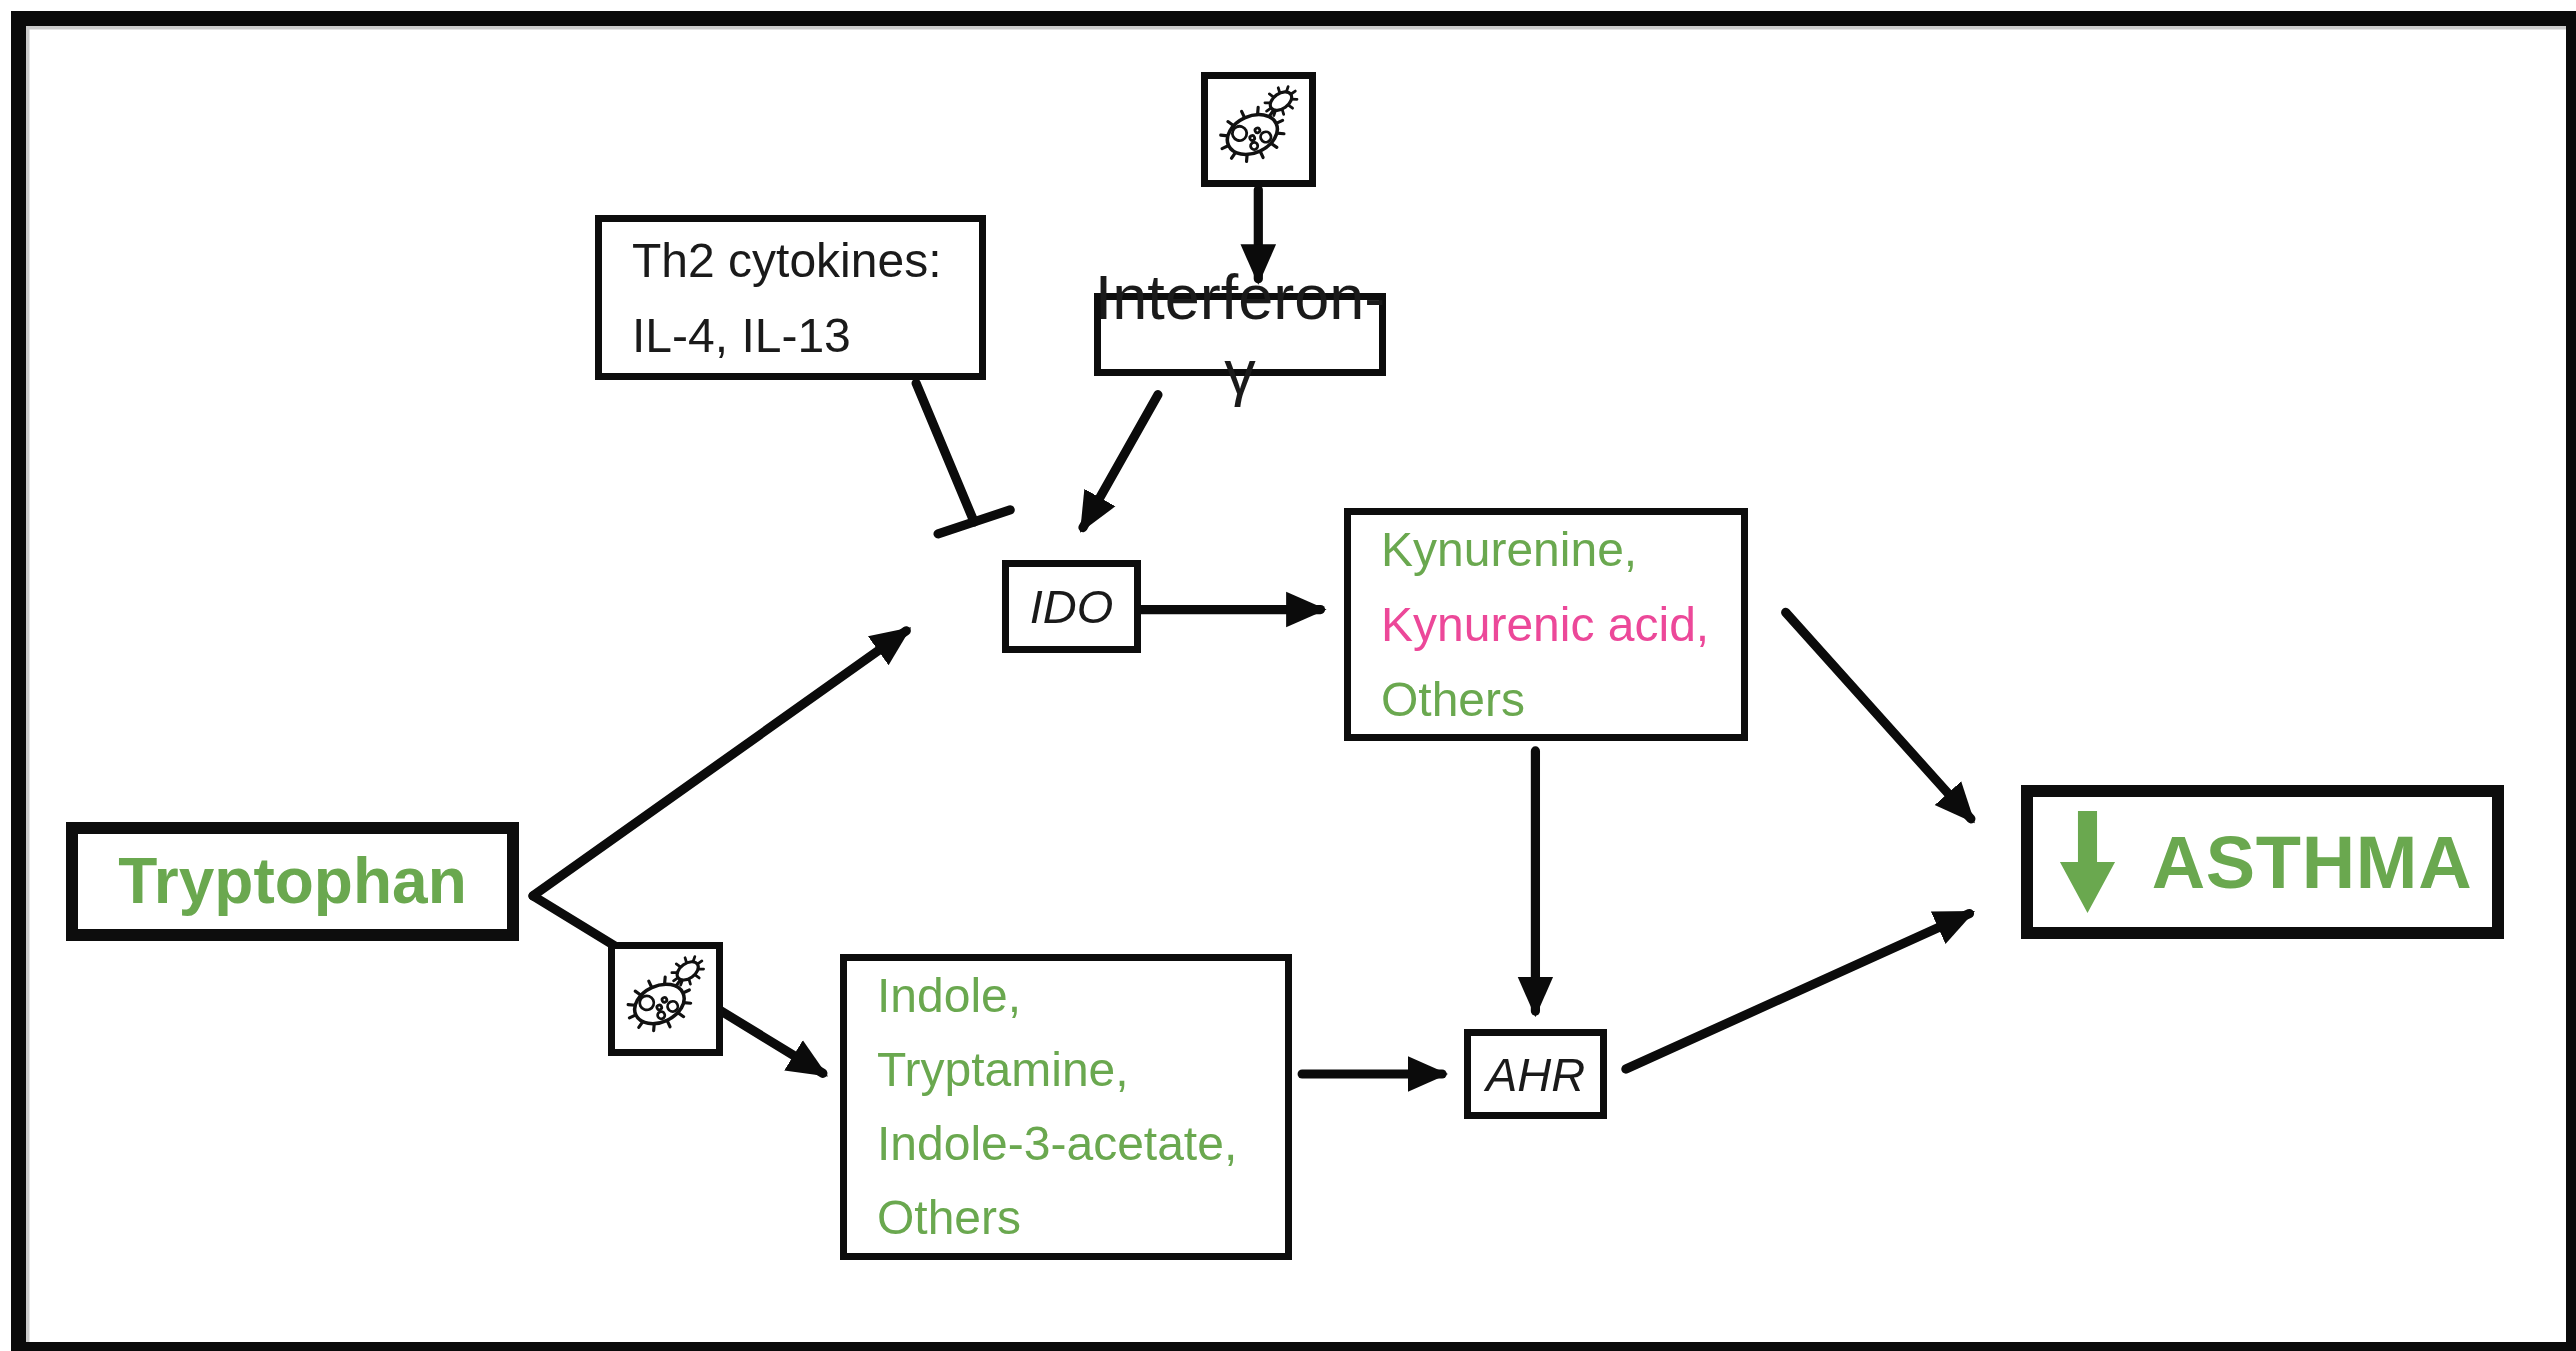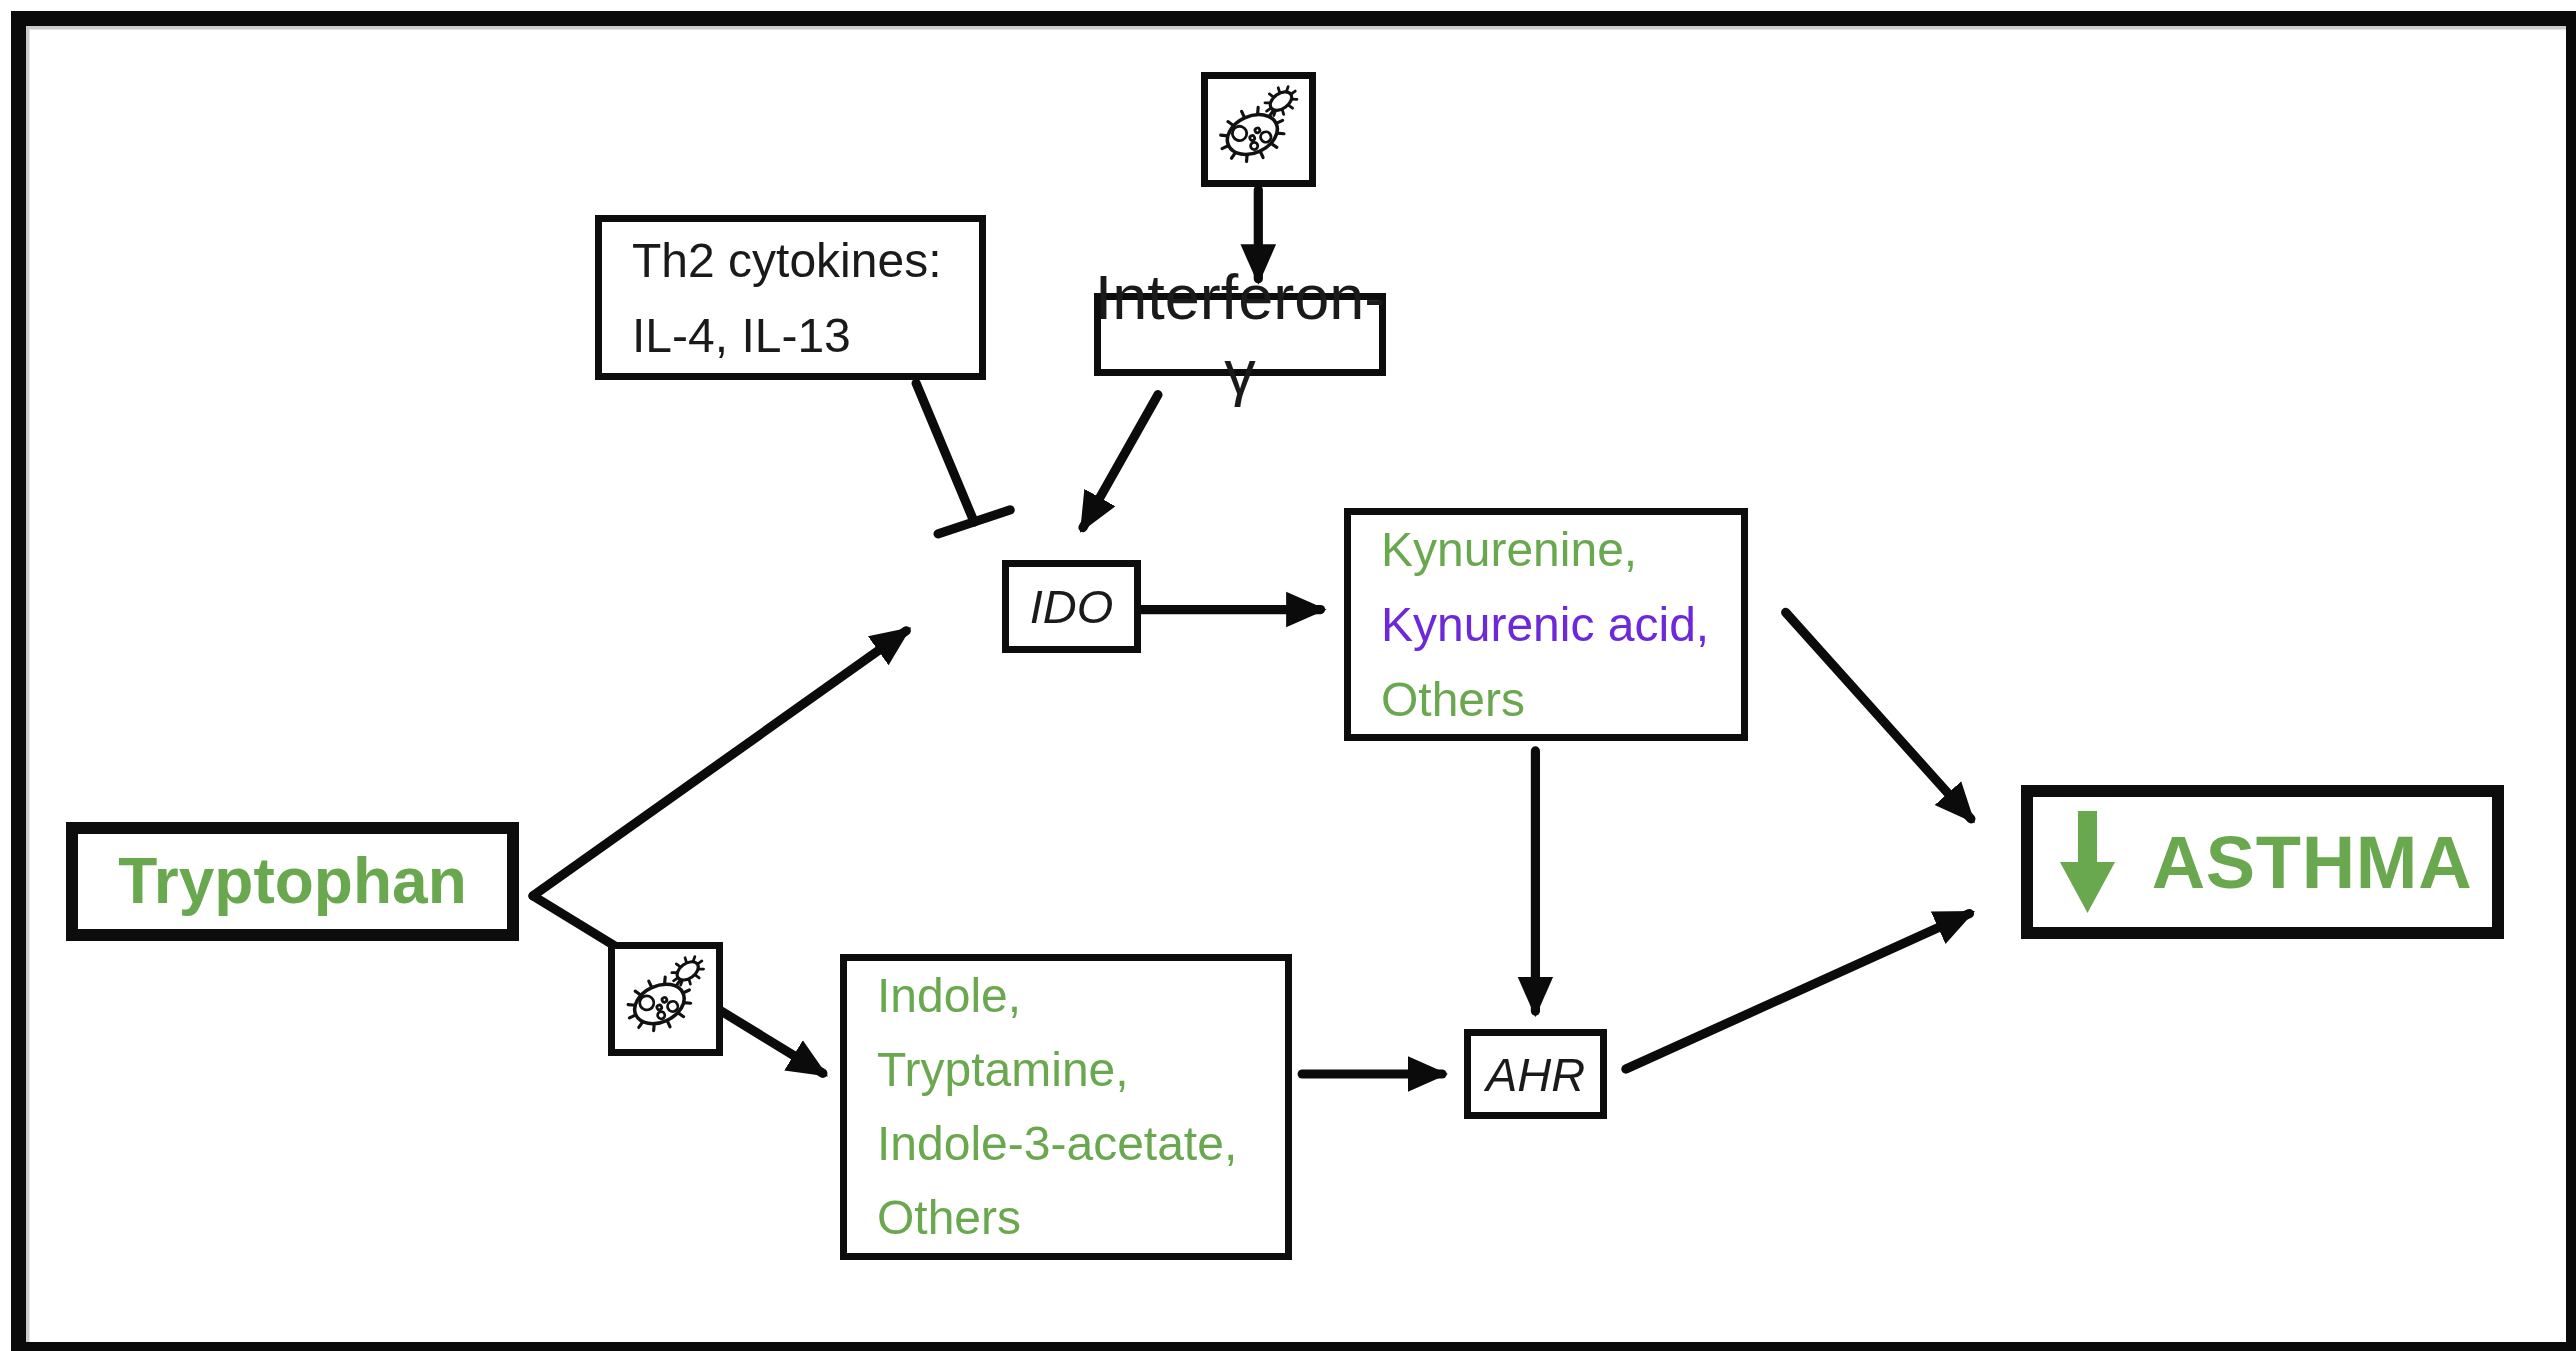--- a/index.html
+++ b/index.html
@@ -154,21 +154,21 @@
   <div class="box center" style="left:1094px; top:293px; width:292px; height:83px; font-size:63px;">
     <div>Interferon-γ</div>
   </div>
 
   <div class="box center" style="left:959px; top:560px; width:139px; height:93px;margin-left:43px;">
     <div class="italic ido-ahr-label">IDO</div>
   </div>
 
   <div class="box padded" style="left:1344px; top:508px; width:404px; height:233px;">
     <div class="green-text" style="color: rgb(106, 168, 79);">Kynurenine,</div>
-    <div class="green-text" style="color: #6d28d9;">Kynurenic acid,</div>
+    <div class="green-text" style="color: #ec4899;">Kynurenic acid,</div>
     <div class="green-text" style="color: rgb(106, 168, 79);">Others</div>
   </div>
 
   <div class="box thick center" style="left:66px; top:822px; width:453px; height:119px;">
     <div class="green-text tryptophan-label" style="color: rgb(106, 168, 79);">Tryptophan</div>
   </div>
 
   <div class="icon-box" style="left:608px; top:942px; width:115px; height:114px;">
     <svg width="100%" height="100%" viewBox="0 0 120 120">
       <use href="#bacteria"></use>

